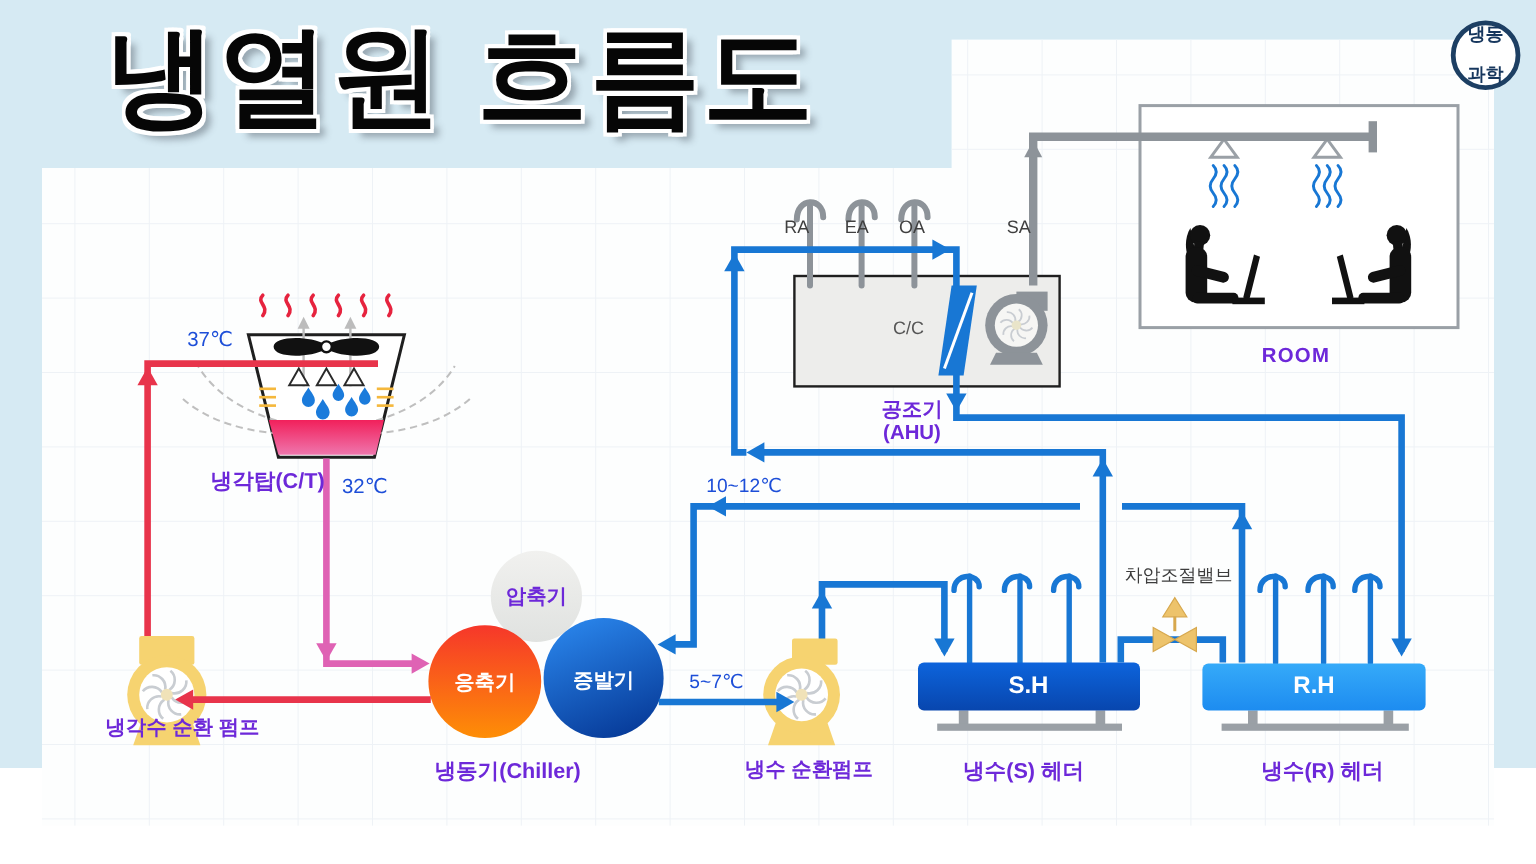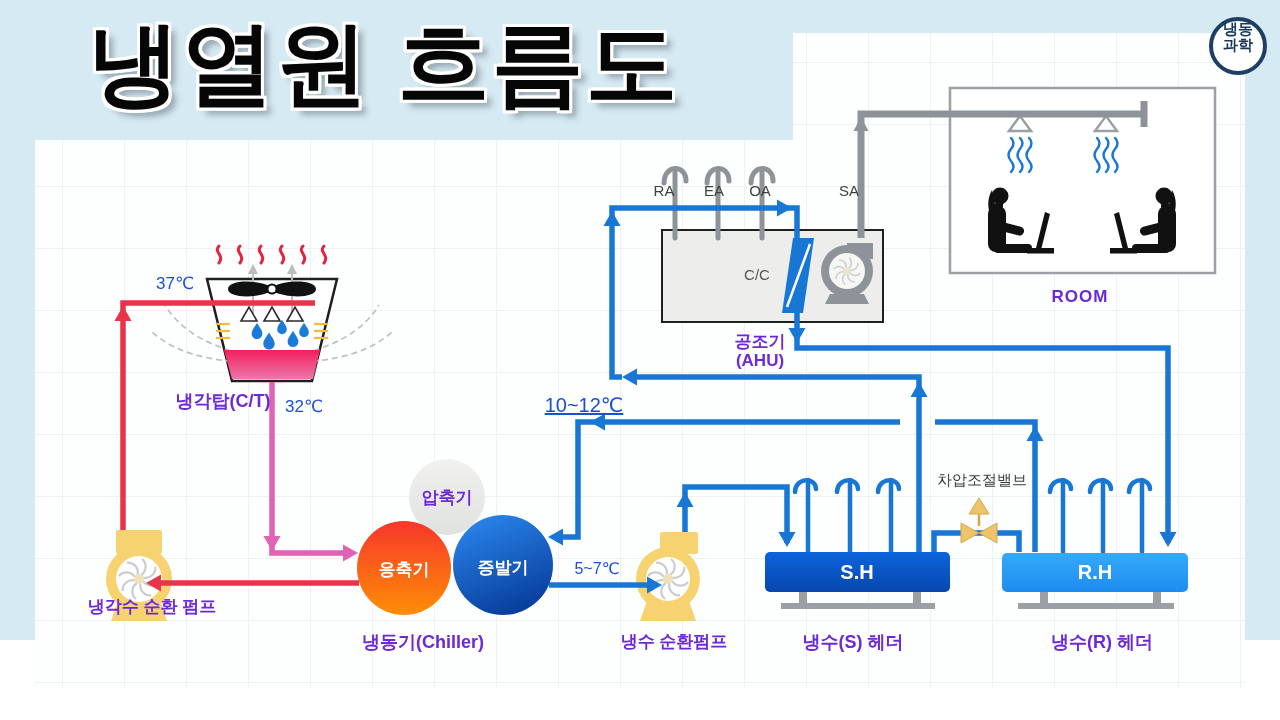--- a/index.html
+++ b/index.html
@@ -10,21 +10,21 @@
                      linear-gradient(90deg,#eef2f6 1px, transparent 1px);
     background-size:62px 62px;}
   .panel-main{left:35px;top:140px;width:1210px;height:548px;background-position:-35px -140px;}
   .panel-topright{left:793px;top:33px;width:452px;height:109px;background-position:-793px -33px;}
   .title{position:absolute;left:88px;top:2px;font-size:92px;font-weight:800;color:#060606;
     letter-spacing:2px;white-space:nowrap;
     text-shadow:-3px -3px 0 #fff,3px -3px 0 #fff,-3px 3px 0 #fff,3px 3px 0 #fff,
       0 -3px 0 #fff,0 3px 0 #fff,-3px 0 0 #fff,3px 0 0 #fff,7px 7px 6px rgba(70,80,90,.45);}
   .logo{position:absolute;left:1209px;top:17px;width:50px;height:50px;border:4px solid #1d3f63;
     border-radius:50%;background:#fff;display:flex;flex-direction:column;align-items:center;
-    justify-content:flex-start;line-height:1.05;font-weight:800;font-size:15px;color:#17375e;z-index:30;}
+    justify-content:space-between;line-height:1.05;font-weight:800;font-size:15px;color:#17375e;z-index:30;}
   svg.diagram{position:absolute;left:0;top:0;z-index:5;}
   .lbl{position:absolute;transform:translate(-50%,-50%);white-space:nowrap;color:#6d28d9;z-index:20;}
   .b17{font-size:17px;font-weight:700;}
   .b18{font-size:18px;font-weight:700;}
   .temp{font-size:17px;font-weight:400;color:#1d4ed8;}
   .vent{font-size:15px;font-weight:400;color:#3f3f3f;padding-left:32px;}
   .small-gray{font-size:15px;color:#3c3c3c;}
   .circle-lbl{font-size:17px;font-weight:700;}
   .white{color:#fff;}
   .hdr-tag{font-size:20px;font-weight:700;color:#fff;}
@@ -326,21 +326,21 @@
   <span class="lbl temp" style="left:304px;top:406px;">32℃</span>
   <span class="lbl b18" style="left:223px;top:401px;">냉각탑(C/T)</span>
   <span class="lbl b17" style="left:152px;top:606px;">냉각수 순환 펌프</span>
 
   <span class="lbl circle-lbl" style="left:447px;top:497px;">압축기</span>
   <span class="lbl circle-lbl white" style="left:404px;top:569px;">응축기</span>
   <span class="lbl circle-lbl white" style="left:503px;top:567px;">증발기</span>
   <span class="lbl b18" style="left:423px;top:642px;">냉동기(Chiller)</span>
 
   <span class="lbl temp" style="left:597px;top:568px;font-size:16px;">5~7℃</span>
-  <span class="lbl temp" style="left:584px;top:405px;font-size:20px;text-decoration:underline;">10~12℃</span>
+  <span class="lbl temp" style="left:620px;top:405px;font-size:16px;">10~12℃</span>
   <span class="lbl b17" style="left:674px;top:641px;">냉수 순환펌프</span>
 
   <span class="lbl vent" style="left:648px;top:190px;">RA</span>
   <span class="lbl vent" style="left:698px;top:190px;">EA</span>
   <span class="lbl vent" style="left:744px;top:190px;">OA</span>
   <span class="lbl vent" style="left:833px;top:190px;">SA</span>
   <span class="lbl small-gray" style="left:757px;top:274px;color:#555;">C/C</span>
   <span class="lbl b17" style="left:760px;top:341px;">공조기</span>
   <span class="lbl b17" style="left:760px;top:361px;">(AHU)</span>
 

